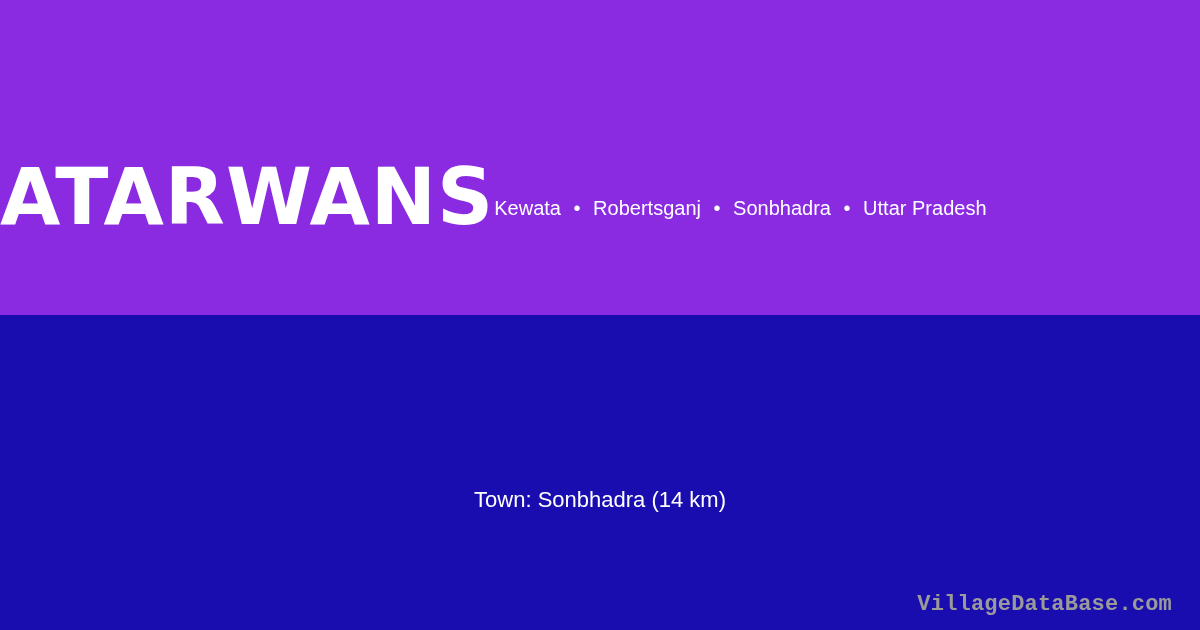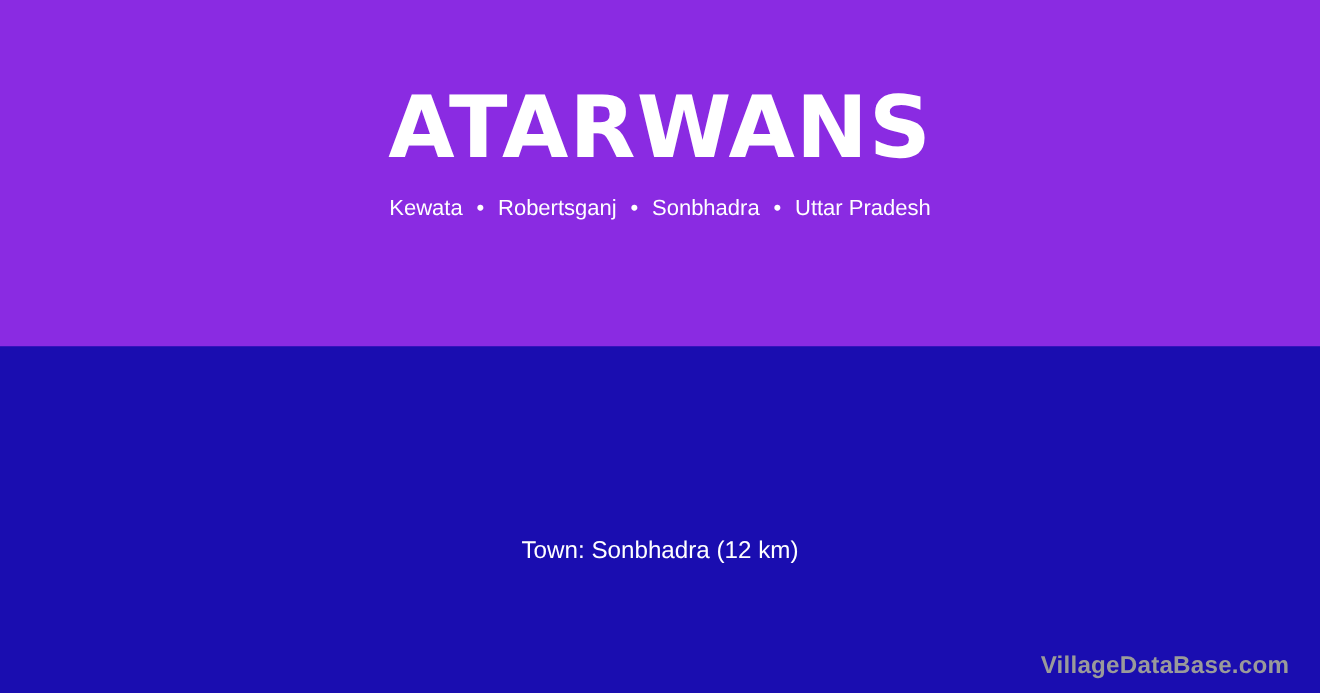--- a/index.html
+++ b/index.html
@@ -32,21 +32,21 @@
     box-sizing: border-box;
   }
 
   .hero-inner {
     position: absolute;
     left: 0;
     top: 0;
     width: 1200px;
     height: 315px;
     display: flex;
-    flex-direction: column;
+    flex-direction: row;
     align-items: center;
     justify-content: flex-start;
     padding-top: 78px;
     box-sizing: border-box;
   }
 
   .village-title {
     font-family: "DejaVu Sans", "Liberation Sans", sans-serif;
     font-size: 78px;
     font-weight: bold;
@@ -96,21 +96,21 @@
     font-weight: normal;
     color: #FFFFFF;
     line-height: 1.3;
     white-space: nowrap;
   }
 
   .site-watermark {
     position: absolute;
     right: 28px;
     bottom: 12px;
-    font-family: Liberation Sans, sans-serif;
+    font-family: Liberation Mono, monospace;
     font-size: 22px;
     font-weight: bold;
     color: #9A9A9A;
     letter-spacing: 0.2px;
     line-height: 1.2;
     white-space: nowrap;
     margin-left: 23px;
   }
 </style>
 </head>
@@ -131,19 +131,19 @@
         <span>Sonbhadra</span>
         <span class="breadcrumb-sep">•</span>
         <span>Uttar Pradesh</span>
       </div>
 
     </div>
   </div>
 
   <div class="body-band">
 
-    <div class="nearest-town">Town: Sonbhadra (12 km)</div>
+    <div class="nearest-town">Town: Sonbhadra (14 km)</div>
 
     <div class="site-watermark">VillageDataBase.com</div>
 
   </div>
 
 </div>
 
 </body></html>

